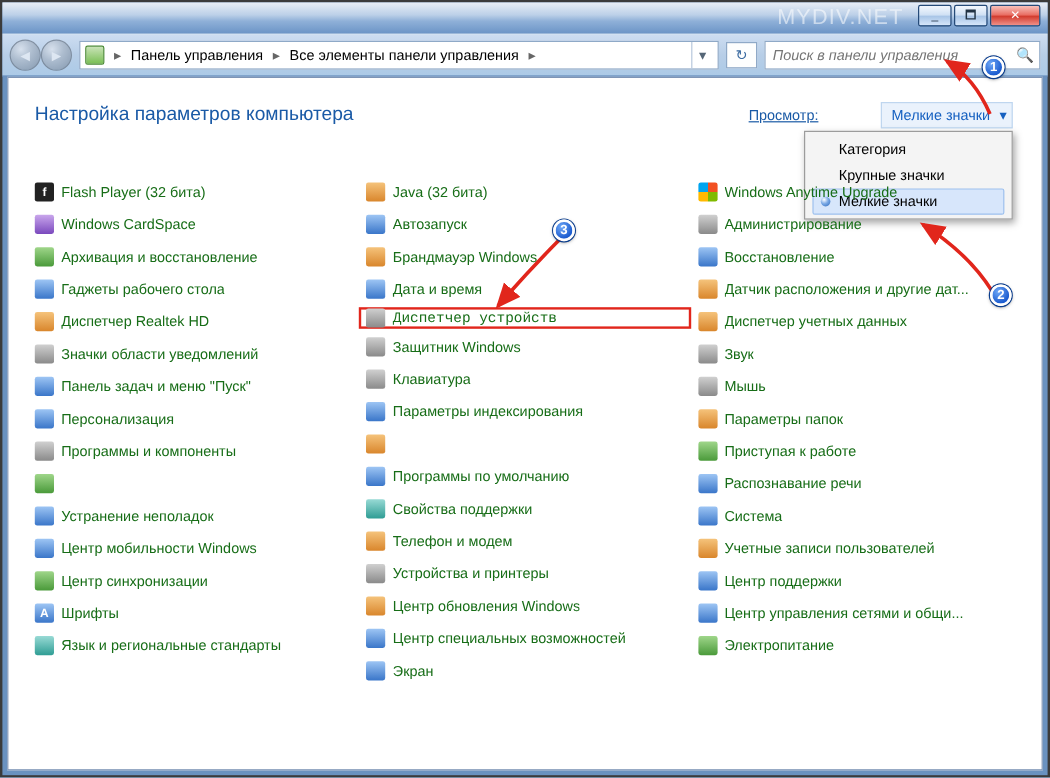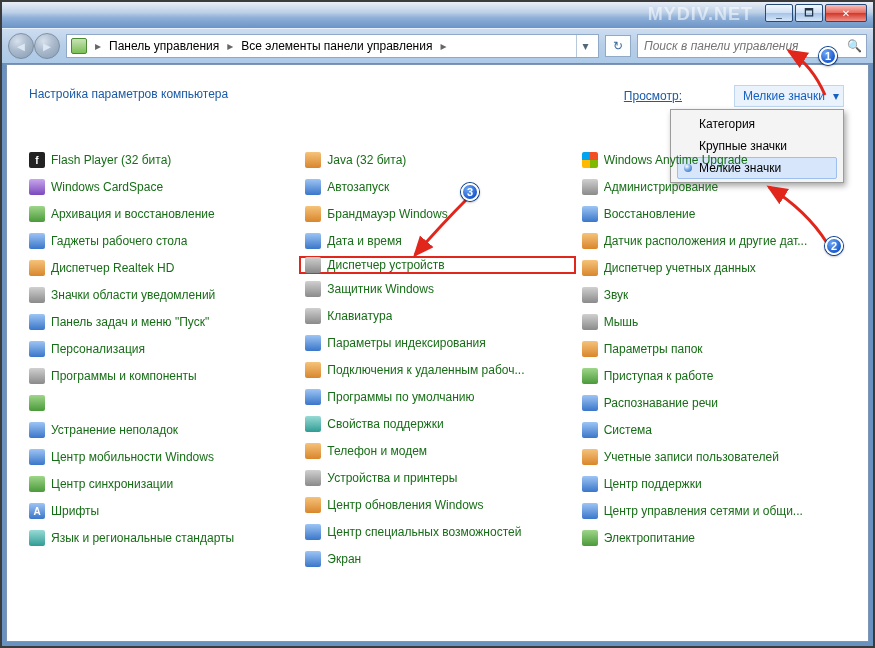--- a/index.html
+++ b/index.html
@@ -9,21 +9,21 @@
 
   
   .titlebar { position:absolute; top:0; left:0; right:0; height:26px;
               background:linear-gradient(#e9eef6 0%, #bcd0e8 40%, #8fb0d8 60%, #6b94c6 100%); }
   .winbtns  { position:absolute; top:2px; right:6px; display:flex; gap:2px; }
   .winbtn   { width:28px; height:18px; border:1px solid #254a78; border-radius:2px;
               background:linear-gradient(#f4f8fe,#cfe0f4 48%,#a7c4e6 52%,#d6e6fa); 
               display:flex; align-items:center; justify-content:center; font-size:10px; color:#234; }
   .winbtn.close { width:42px; background:linear-gradient(#f7c1bb,#e86b60 48%,#d1392b 52%,#f09189); color:#fff; }
   .watermark { position:absolute; top:2px; right:120px; font-family: Impact, sans-serif;
-               font-size:18px; letter-spacing:1px; color:rgba(255,255,255,.55); font-weight:700; }
+               font-size:18px; letter-spacing:1px; color:rgba(255,255,255,.55); font-weight:400; }
 
   
   .toolbar { position:absolute; top:26px; left:0; right:0; height:36px;
              background:linear-gradient(#cdddf1 0%, #b7cee7 50%, #accae7 100%);
              border-top:1px solid #e7f0fb; border-bottom:1px solid #6a8fbd;
              display:flex; align-items:center; padding:0 6px; gap:6px; }
   .navcircles { display:flex; gap:-4px; align-items:center; }
   .navcircle { width:26px; height:26px; border-radius:50%;
                background:radial-gradient(circle at 35% 30%, #dbe8fa 0%, #99b8de 40%, #5d87ba 100%);
                border:1px solid #56749a; display:flex; align-items:center; justify-content:center;
@@ -40,21 +40,21 @@
   .refreshbtn { width:26px; height:22px; border:1px solid #8fa9c7; background:#fdfefe;
                 display:flex; align-items:center; justify-content:center; color:#3a6aa0; }
   .searchbox { width:230px; height:24px; border:1px solid #8fa9c7; background:#fff;
                display:flex; align-items:center; padding:0 4px; }
   .searchbox input { flex:1; border:none; outline:none; font-style:italic; color:#4d7c0f; font-size:12px; }
   .searchbox .mag { color:#3a6aa0; }
 
   
   .panel { position:absolute; top:62px; left:4px; right:4px; bottom:4px;
            background:#fff; border:1px solid #7e95b6; }
-  .heading { position:absolute; top:22px; left:22px; color:#1a5aa6; font-size:12px; }
+  .heading { position:absolute; top:22px; left:22px; color:#1a5aa6; font-size:16px; }
   .viewlabel { position:absolute; top:24px; right:186px; color:#1a5aa6; font-size:12px; text-decoration:underline; }
   .viewdrop  { position:absolute; top:20px; right:24px; height:22px; padding:2px 18px 2px 8px;
                border:1px solid #bfd6ef; background:#eaf2fc; color:#1560c0; font-size:12px;
                display:flex; align-items:center; }
   .viewdrop:after { content:"▾"; position:absolute; right:4px; color:#1560c0; }
 
   
   .menu { position:absolute; top:44px; right:24px; width:174px; background:#f4f4f4;
           border:1px solid #9c9c9c; box-shadow:2px 3px 6px rgba(0,0,0,.35);
           padding:3px 6px; }
@@ -68,21 +68,21 @@
   .cols { position:absolute; top:86px; left:22px; right:22px; bottom:16px;
           display:grid; grid-template-columns: 1fr 1fr 1fr; column-gap:12px; }
   .col { display:flex; flex-direction:column; gap:9px; }
   .item { display:flex; align-items:center; gap:6px; height:18px; }
   .item .ic { width:16px; height:16px; flex:0 0 16px; border-radius:2px;
               display:inline-flex; align-items:center; justify-content:center;
               font-size:10px; font-weight:bold; color:#fff; }
   .item .lbl { color:#176d17; white-space:nowrap; overflow:hidden; text-overflow:ellipsis; }
 
   
-  .hl { border:2px solid #e1261c; padding:1px 4px; margin:-3px -6px; }
+  .hl { border:2px solid #e1261c; padding:1px 4px; margin:-3px -6px;font-family:Liberation Mono, monospace; }
 
   
   .arrow { position:absolute; pointer-events:none; }
   .badge { width:18px; height:18px; border-radius:50%; display:flex; align-items:center;
            justify-content:center; color:#fff; font-weight:bold; font-size:11px;
            border:2px solid #fff; box-shadow:0 0 0 1px #0a3d8e,0 1px 3px rgba(0,0,0,.5);
            background:radial-gradient(circle at 35% 30%, #6fa8f7 0%, #1c5ccf 70%); }
 
   
   .ic-green  { background:linear-gradient(#9fd68a,#4a9a3a); }
@@ -256,21 +256,20 @@
         <div class="item">
             <span class="ic ic-gray"></span>
             <span class="lbl">Клавиатура</span>
           </div>
         <div class="item">
             <span class="ic ic-blue"></span>
             <span class="lbl">Параметры индексирования</span>
           </div>
         <div class="item">
             <span class="ic ic-orange"></span>
-            <span class="lbl">Подключения к удаленным рабоч...</span>
           </div>
         <div class="item">
             <span class="ic ic-blue"></span>
             <span class="lbl">Программы по умолчанию</span>
           </div>
         <div class="item">
             <span class="ic ic-teal"></span>
             <span class="lbl">Свойства поддержки</span>
           </div>
         <div class="item">

